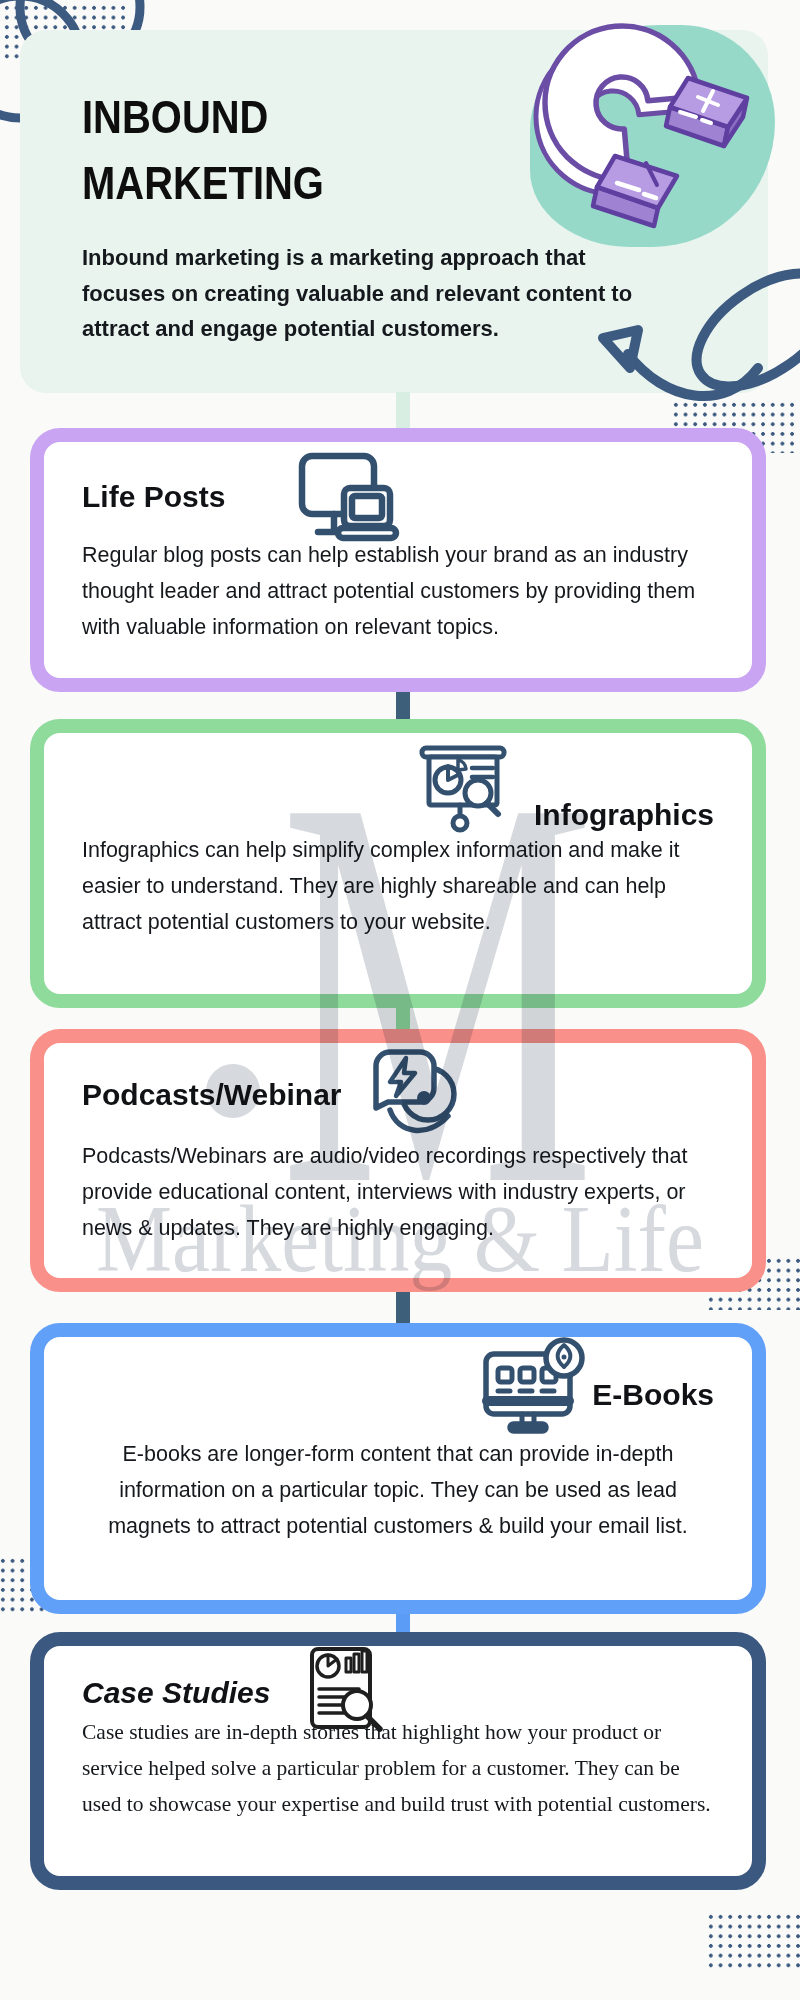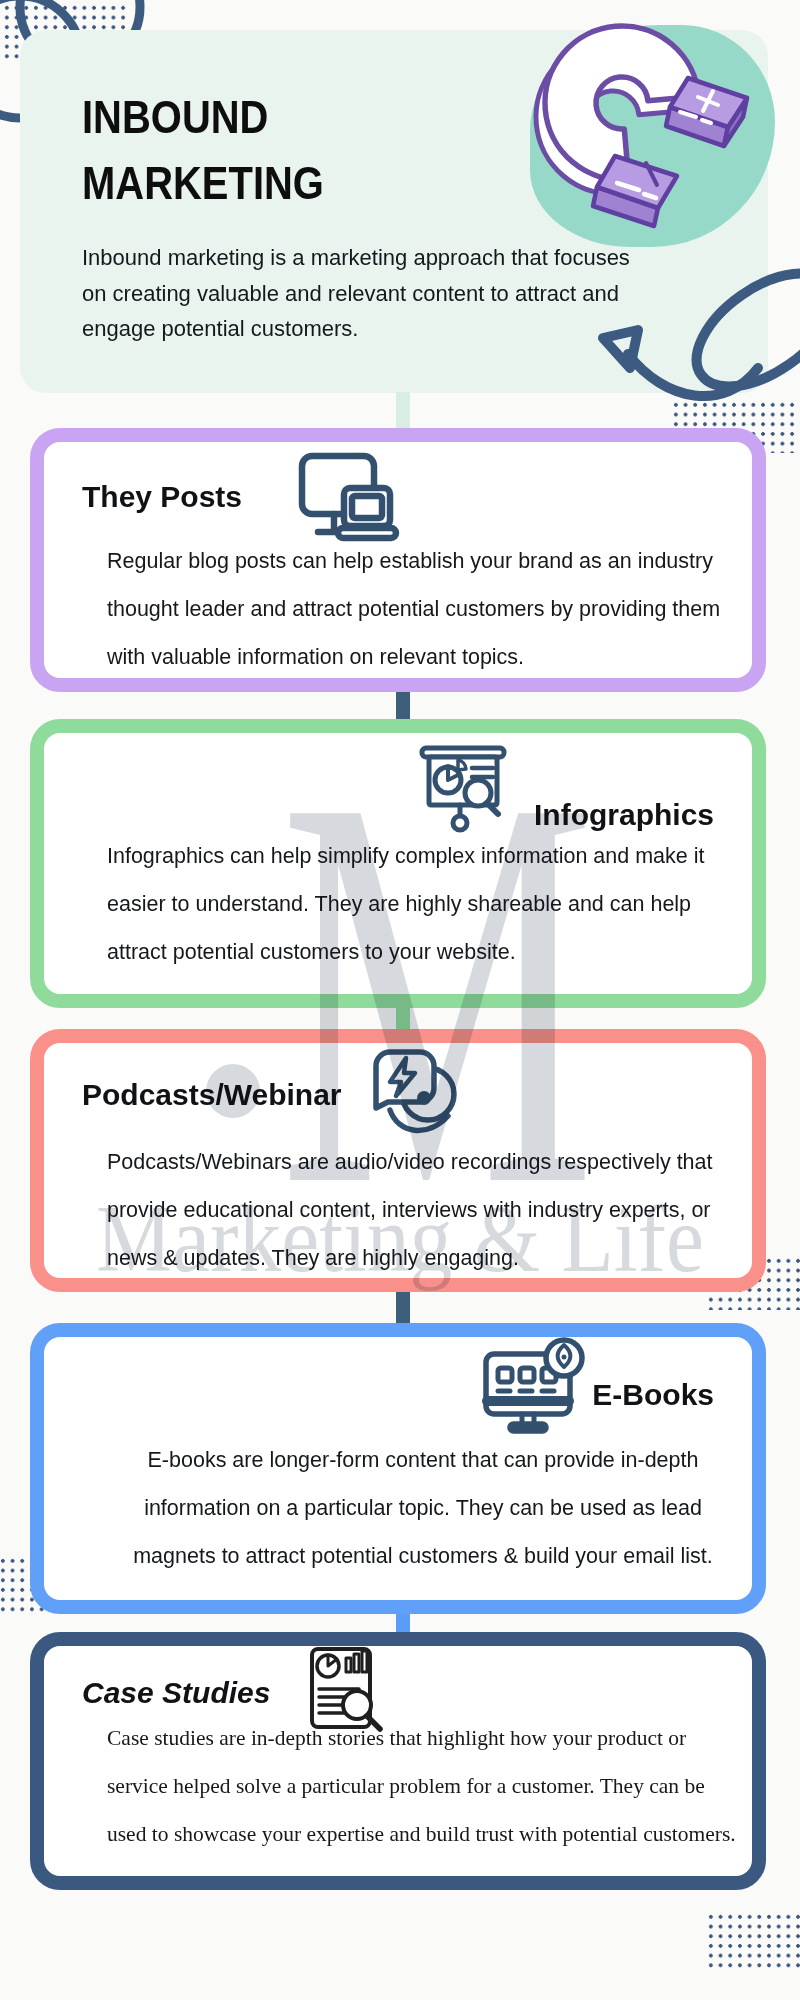--- a/index.html
+++ b/index.html
@@ -12,26 +12,26 @@
         background-size:9.7px 9.7px;}
   
   .mint-panel{position:absolute;left:20px;top:30px;width:748px;height:363px;
               background:#e9f4ee;border-radius:26px;}
   .blob{position:absolute;left:530px;top:25px;width:245px;height:222px;
         background:#97d9c9;border-radius:58% 42% 55% 45% / 52% 48% 62% 38%;}
   .h1{position:absolute;left:82px;top:84px;font-size:47px;line-height:66px;
       font-weight:700;color:#0e0e0e;letter-spacing:0px;
       transform:scaleX(.85);transform-origin:left top;white-space:pre-line;}
   .lead{position:absolute;left:82px;top:240px;width:566px;font-size:22px;
-        line-height:35.5px;color:#15181c;font-weight:400;}
+        line-height:35.5px;color:#15181c;font-weight:700;}
   
   .card{position:absolute;left:30px;width:736px;background:#fff;
         border:14px solid #999;border-radius:30px;box-sizing:border-box;}
   .card-title{position:absolute;font-size:30px;font-weight:700;color:#101215;}
-  .card-body{position:absolute;font-size:21.5px;line-height:48px;color:#15181c;margin-left:25px;}
+  .card-body{position:absolute;font-size:21.5px;line-height:36px;color:#15181c;}
   .stub{position:absolute;left:396px;width:14px;}
   .icon{position:absolute;}
   
   .wm{position:absolute;mix-blend-mode:multiply;pointer-events:none;}
   .wm-dot{left:206px;top:1064px;width:54px;height:54px;border-radius:50%;
           background:#d6d9dd;}
   svg{display:block;overflow:visible;}
 </style>
 </head>
 <body>
@@ -95,21 +95,21 @@
 <div class="stub" style="top: 1006px; height: 25px; background: rgb(142, 219, 156);"></div>
 <div class="stub" style="top: 1290px; height: 35px; background: rgb(62, 95, 122);"></div>
 <div class="stub" style="top: 1610px; height: 24px; background: rgb(91, 156, 247);"></div>
 
 <div class="card" style="top: 428px; height: 264px; border-color: rgb(201, 164, 242);"></div>
 <div class="card" style="top: 719px; height: 289px; border-color: rgb(142, 219, 156);"></div>
 <div class="card" style="top: 1029px; height: 263px; border-color: rgb(249, 144, 138);"></div>
 <div class="card" style="top: 1323px; height: 291px; border-color: rgb(97, 160, 248);"></div>
 <div class="card" style="top: 1632px; height: 258px; border-color: rgb(59, 88, 128);"></div>
 
-<div class="card-title" style="left:82px;top:480px;">They Posts</div>
+<div class="card-title" style="left:82px;top:480px;">Life Posts</div>
 <svg class="icon" style="left:296px;top:450px;" width="104" height="92" viewBox="0 0 104 92">
   <g fill="none" stroke="#33506f" stroke-width="6.5" stroke-linecap="round" stroke-linejoin="round">
     <rect x="6" y="6" width="72" height="58" rx="10"></rect>
     <path d="M38 64 V80 M22 82 H50"></path>
     <rect x="48" y="38" width="46" height="38" rx="6" fill="#ffffff"></rect>
     <rect x="56" y="46" width="30" height="22" rx="3"></rect>
     <rect x="42" y="78" width="58" height="10" rx="5" fill="#ffffff"></rect>
   </g>
 </svg>
 <div class="card-body" style="left:82px;top:537px;width:624px;">Regular blog posts can help establish your brand as an industry thought leader and attract potential customers by providing them with valuable information on relevant topics.</div>

